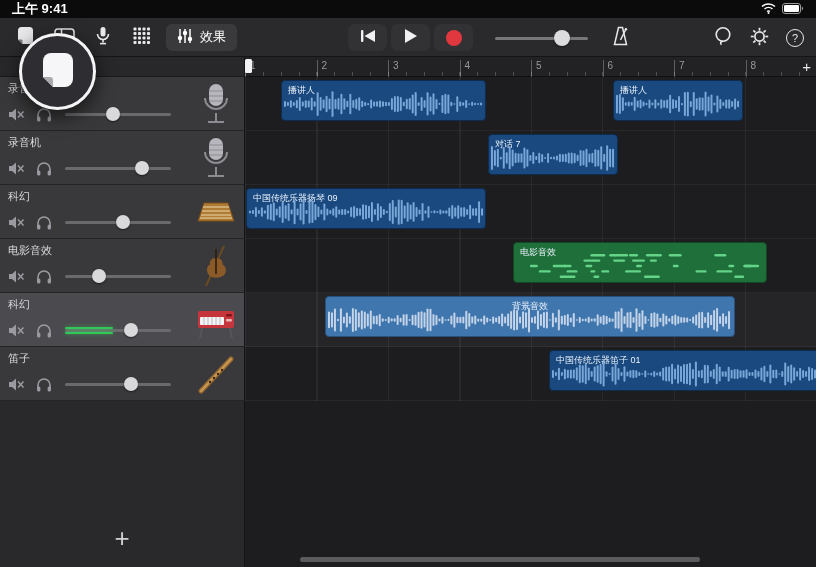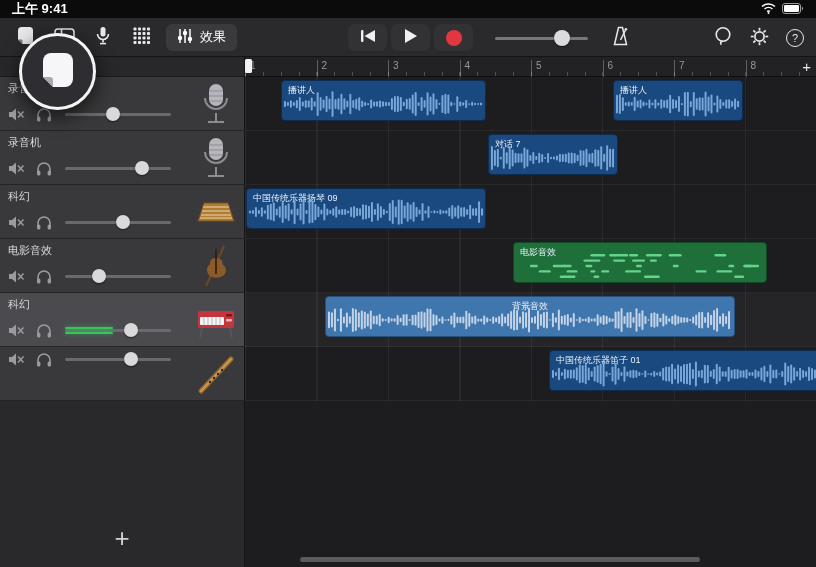--- a/index.html
+++ b/index.html
@@ -413,20 +413,21 @@
               <path d="M8 19v8M12 19v8M16 19v8M20 19v8M24 19v8" stroke="#b9b9bf" stroke-width="1"></path>
               <rect x="30" y="16" width="6" height="2.5" rx="1" fill="#7d1418"></rect>
               <rect x="30" y="21" width="6" height="2.5" rx="1" fill="#e8b7b9"></rect>
               <line x1="6" y1="30" x2="4" y2="40" stroke="#55555a" stroke-width="2"></line>
               <line x1="34" y1="30" x2="36" y2="40" stroke="#55555a" stroke-width="2"></line>
             </svg>
         </div>
       </div>
 
       <div class="track-row">
+        <div class="track-name">笛子</div>
         <div class="track-controls">
           <span class="ticon">
               <svg width="17" height="15" viewBox="0 0 17 15" fill="#9a9aa0">
                 <path d="M1 5h3l4-3.5v12L4 10H1z"></path>
                 <line x1="10" y1="4.5" x2="15.5" y2="10.5" stroke="#9a9aa0" stroke-width="1.5"></line>
                 <line x1="15.5" y1="4.5" x2="10" y2="10.5" stroke="#9a9aa0" stroke-width="1.5"></line>
               </svg>
             </span>
           <span class="ticon">
               <svg width="16" height="15" viewBox="0 0 16 15" fill="none" stroke="#9a9aa0" stroke-width="1.6">

